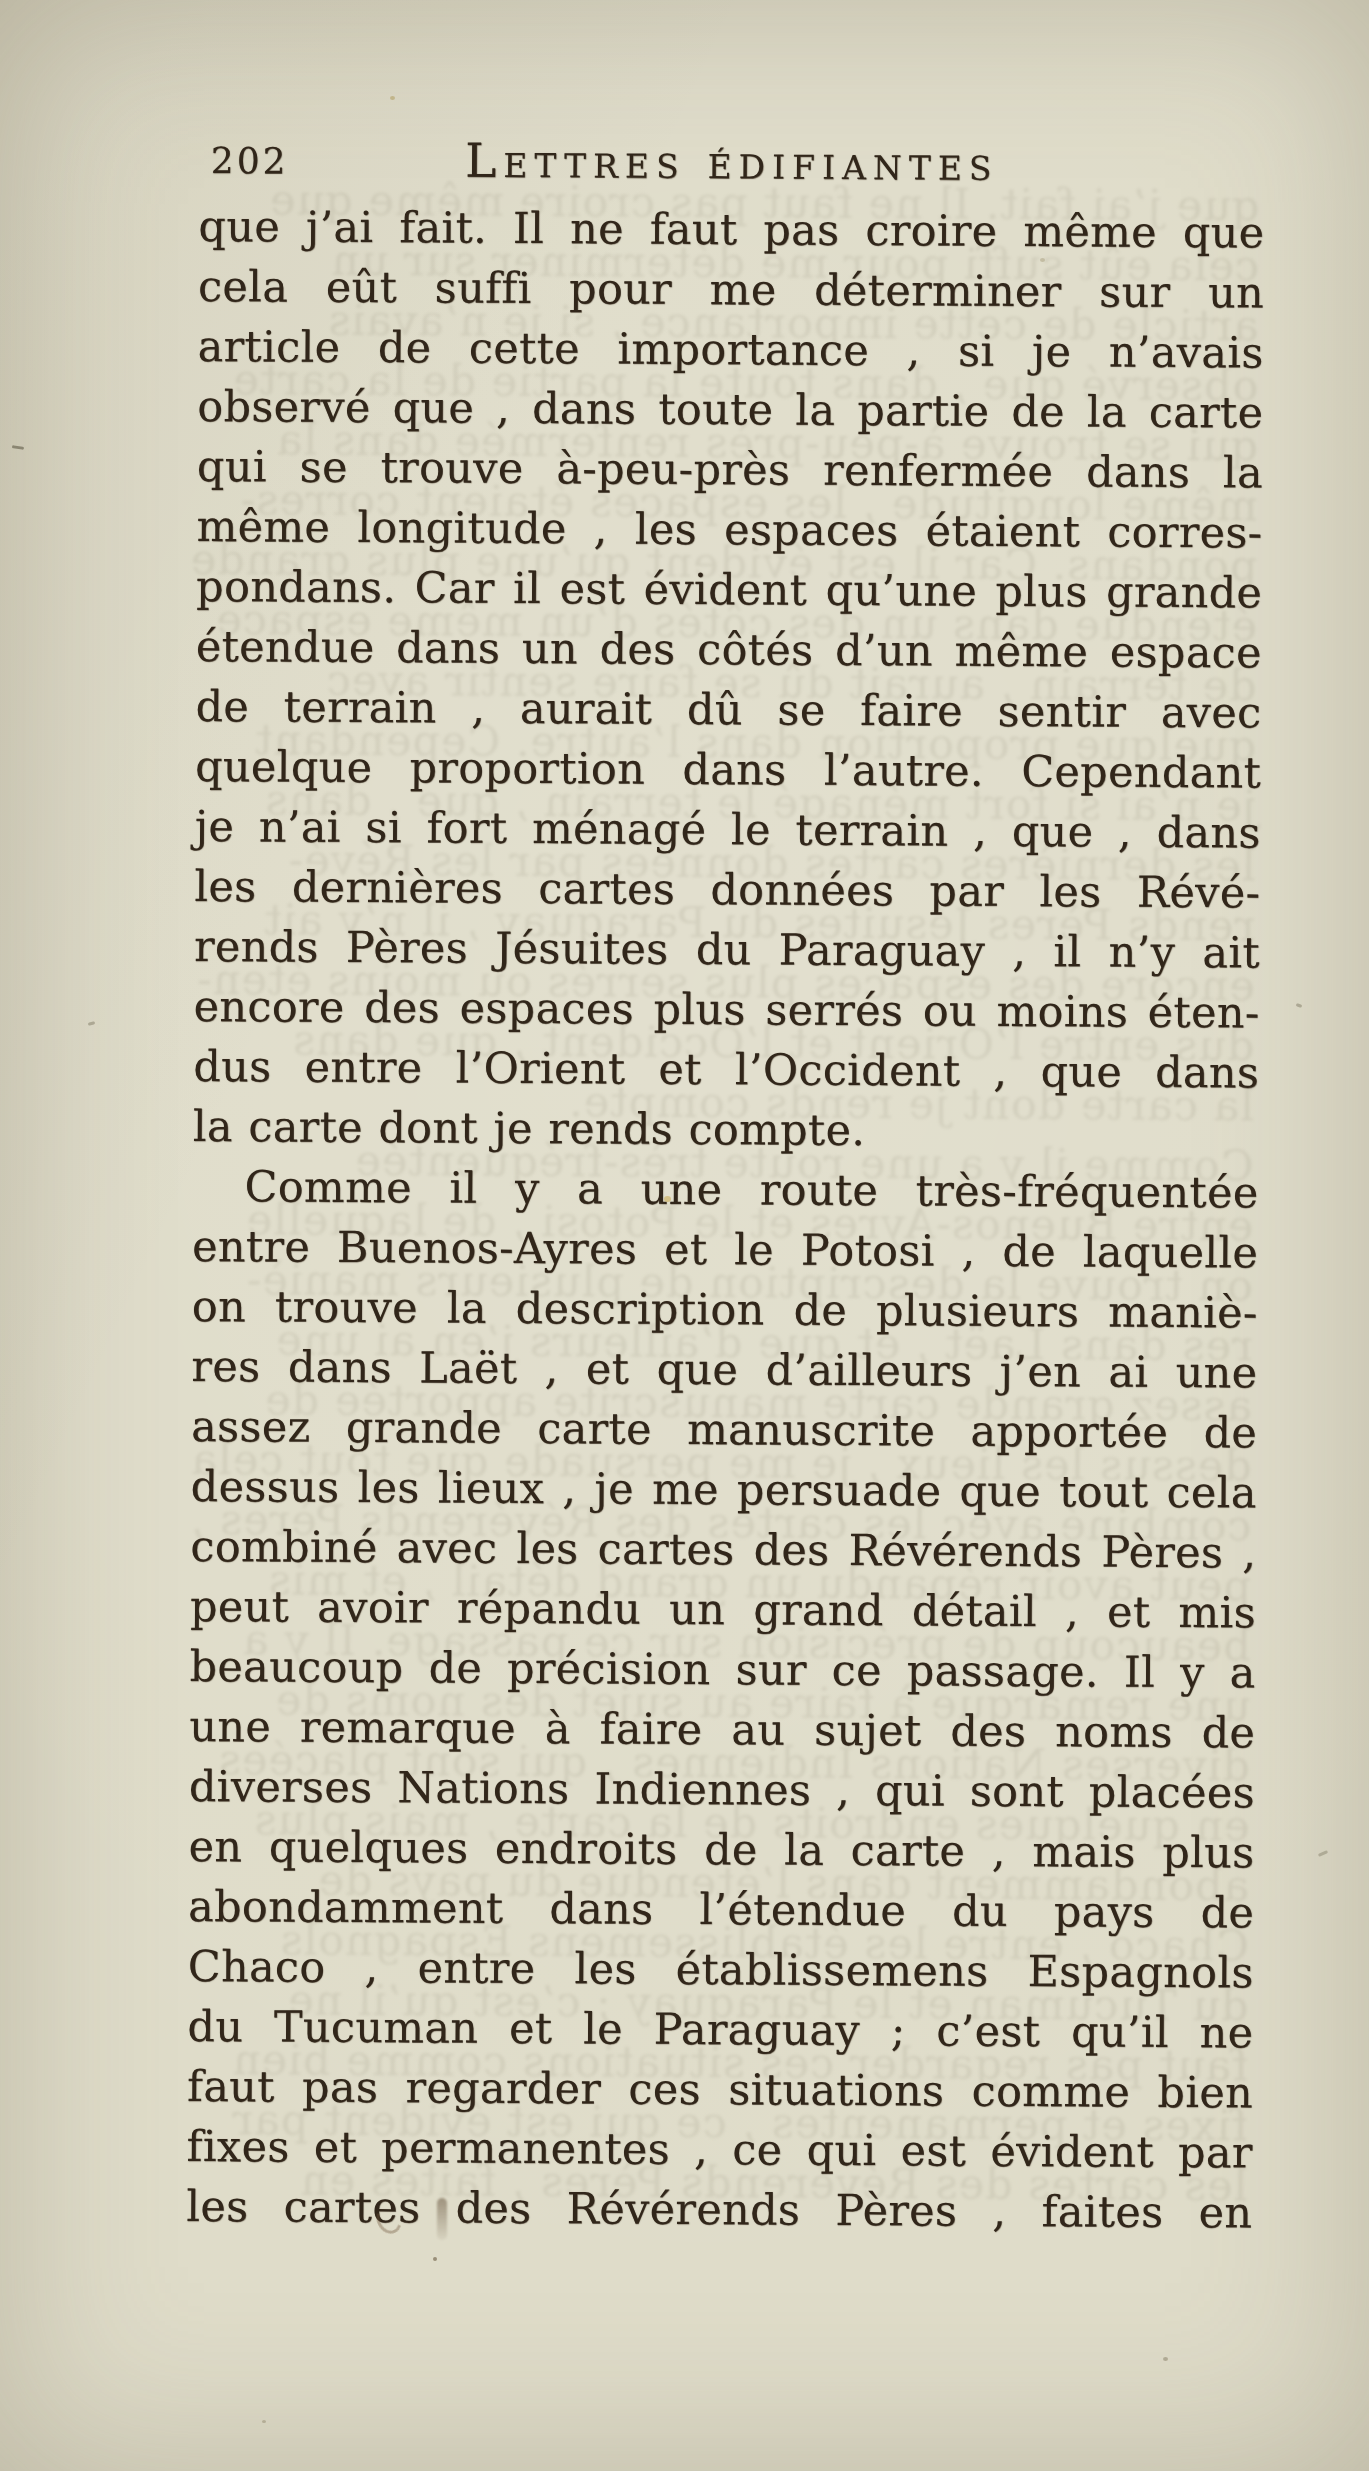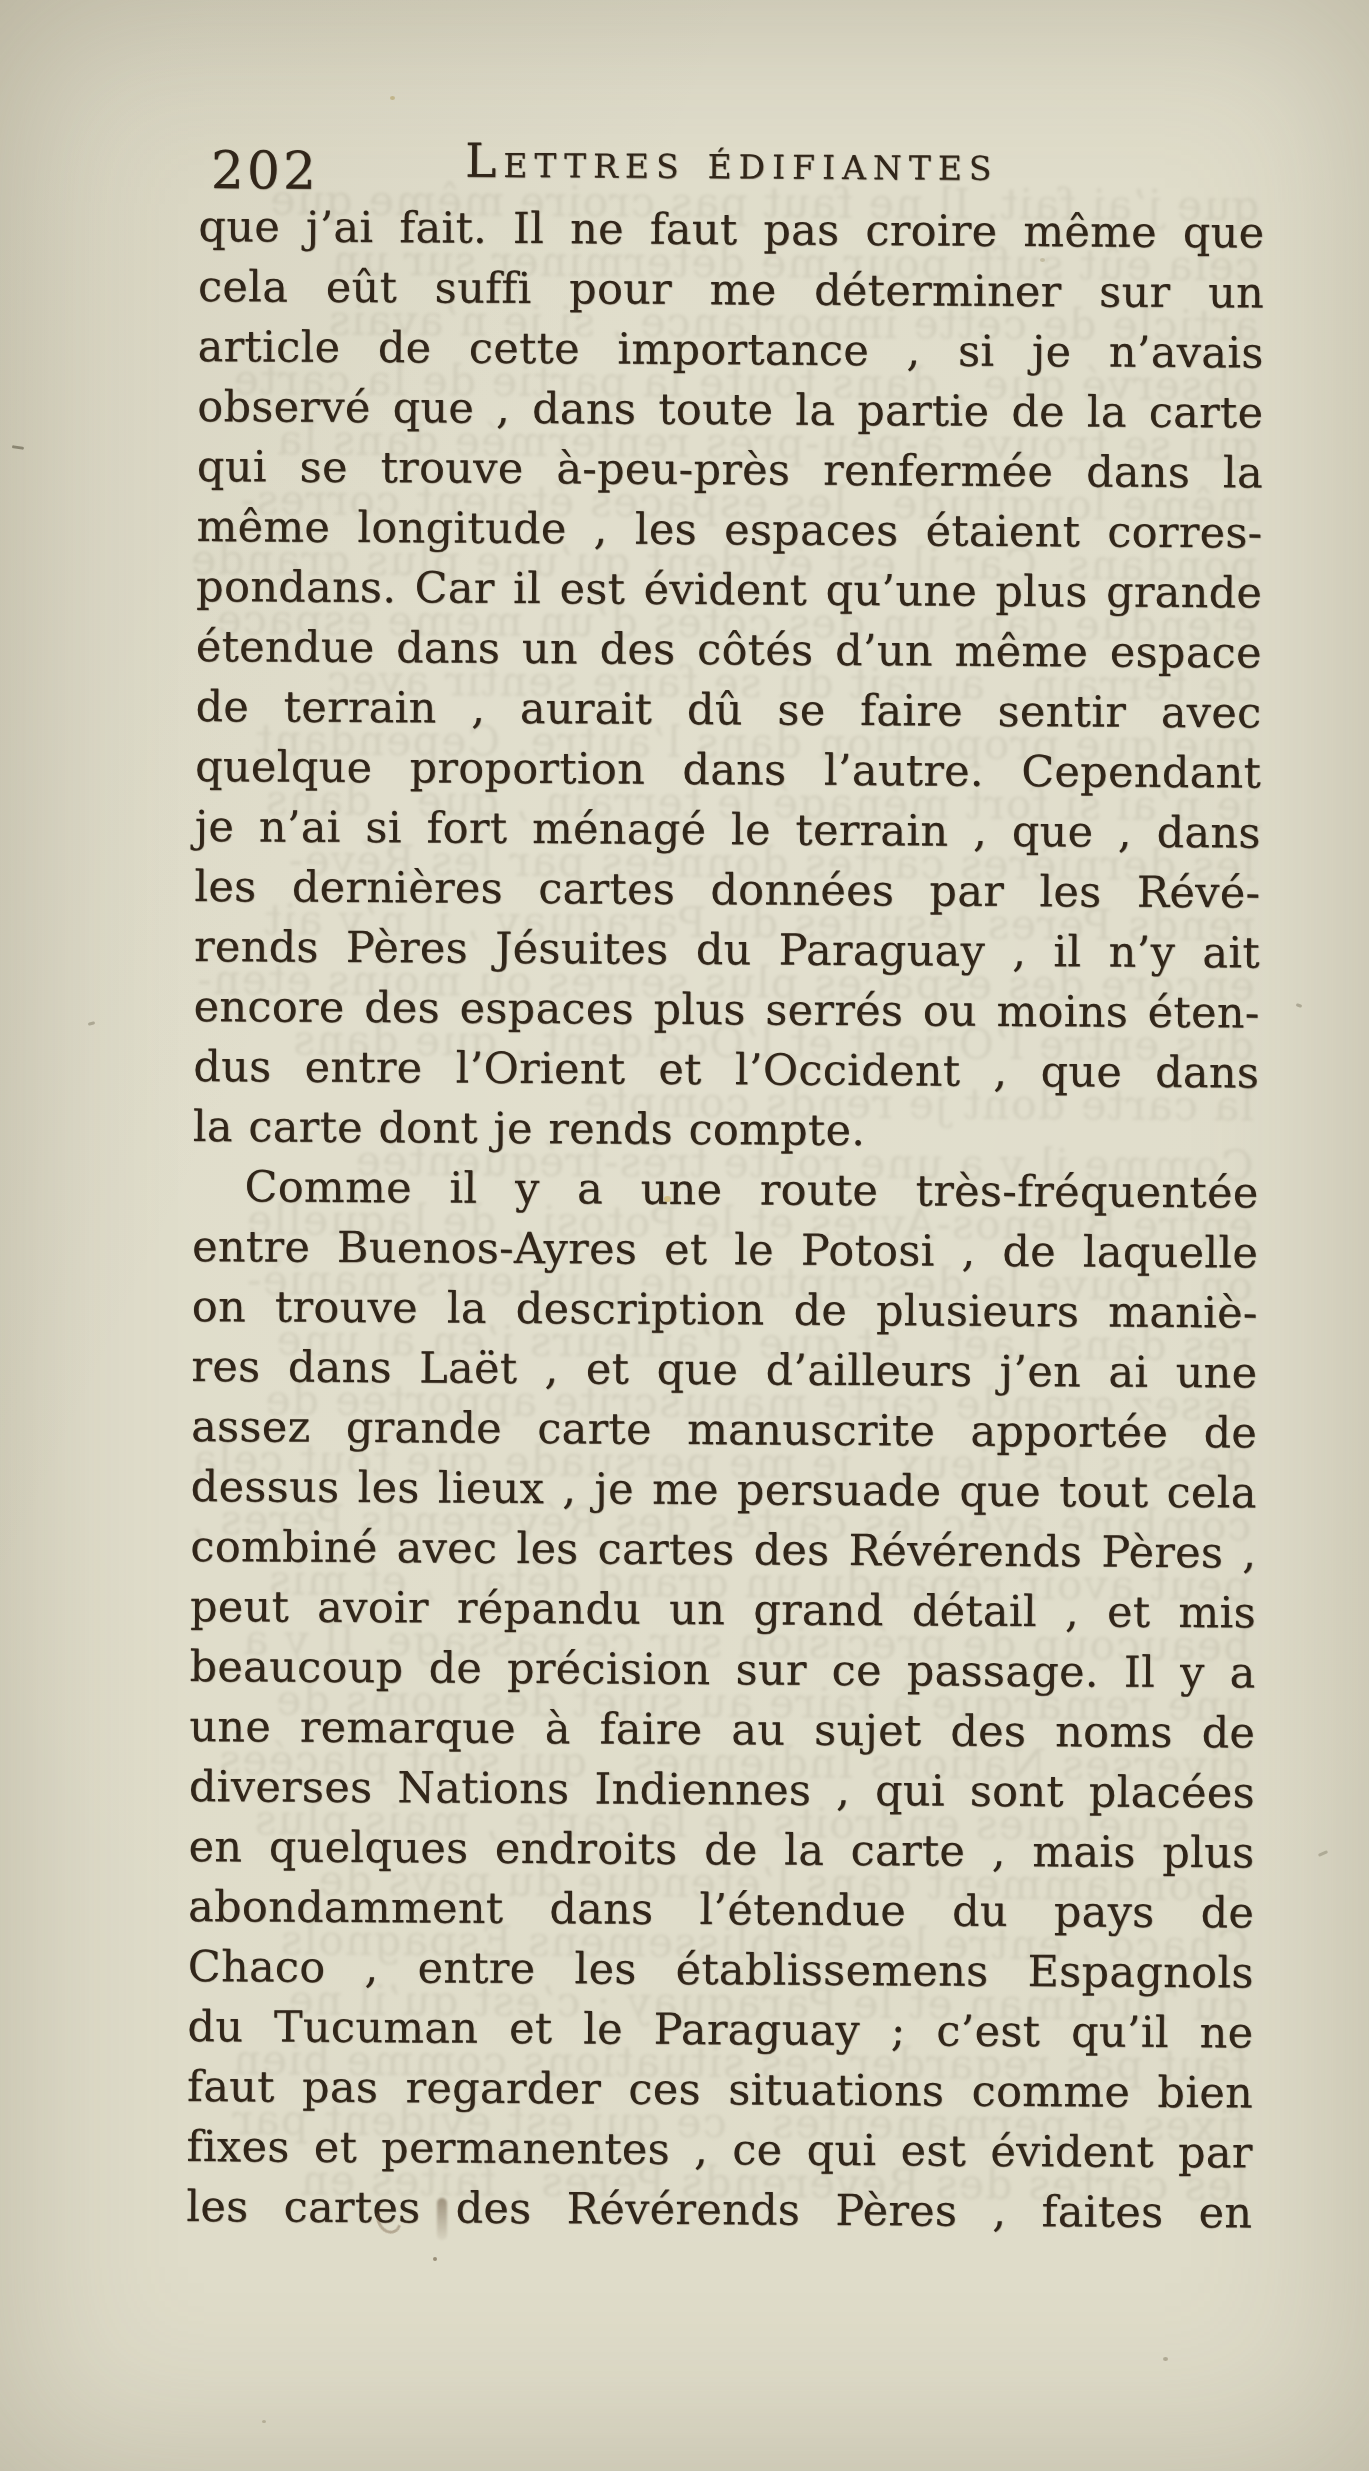--- a/index.html
+++ b/index.html
@@ -48,21 +48,21 @@
     position: absolute;
     top: 134px;
     left: 193px;
     width: 1066px;
     height: 56px;
   }
   .pagenum {
     position: absolute;
     left: 12px;
     top: 9px;
-    font-size: 52px;
+    font-size: 36px;
     letter-spacing: 3px;
     text-shadow: 0.4px 0.5px 1px rgba(48,35,20,0.65);
   }
   .running-title {
     position: absolute;
     left: 0; right: 0;
     top: 0;
     text-align: center;
     font-variant: small-caps;
     font-size: 47px;

